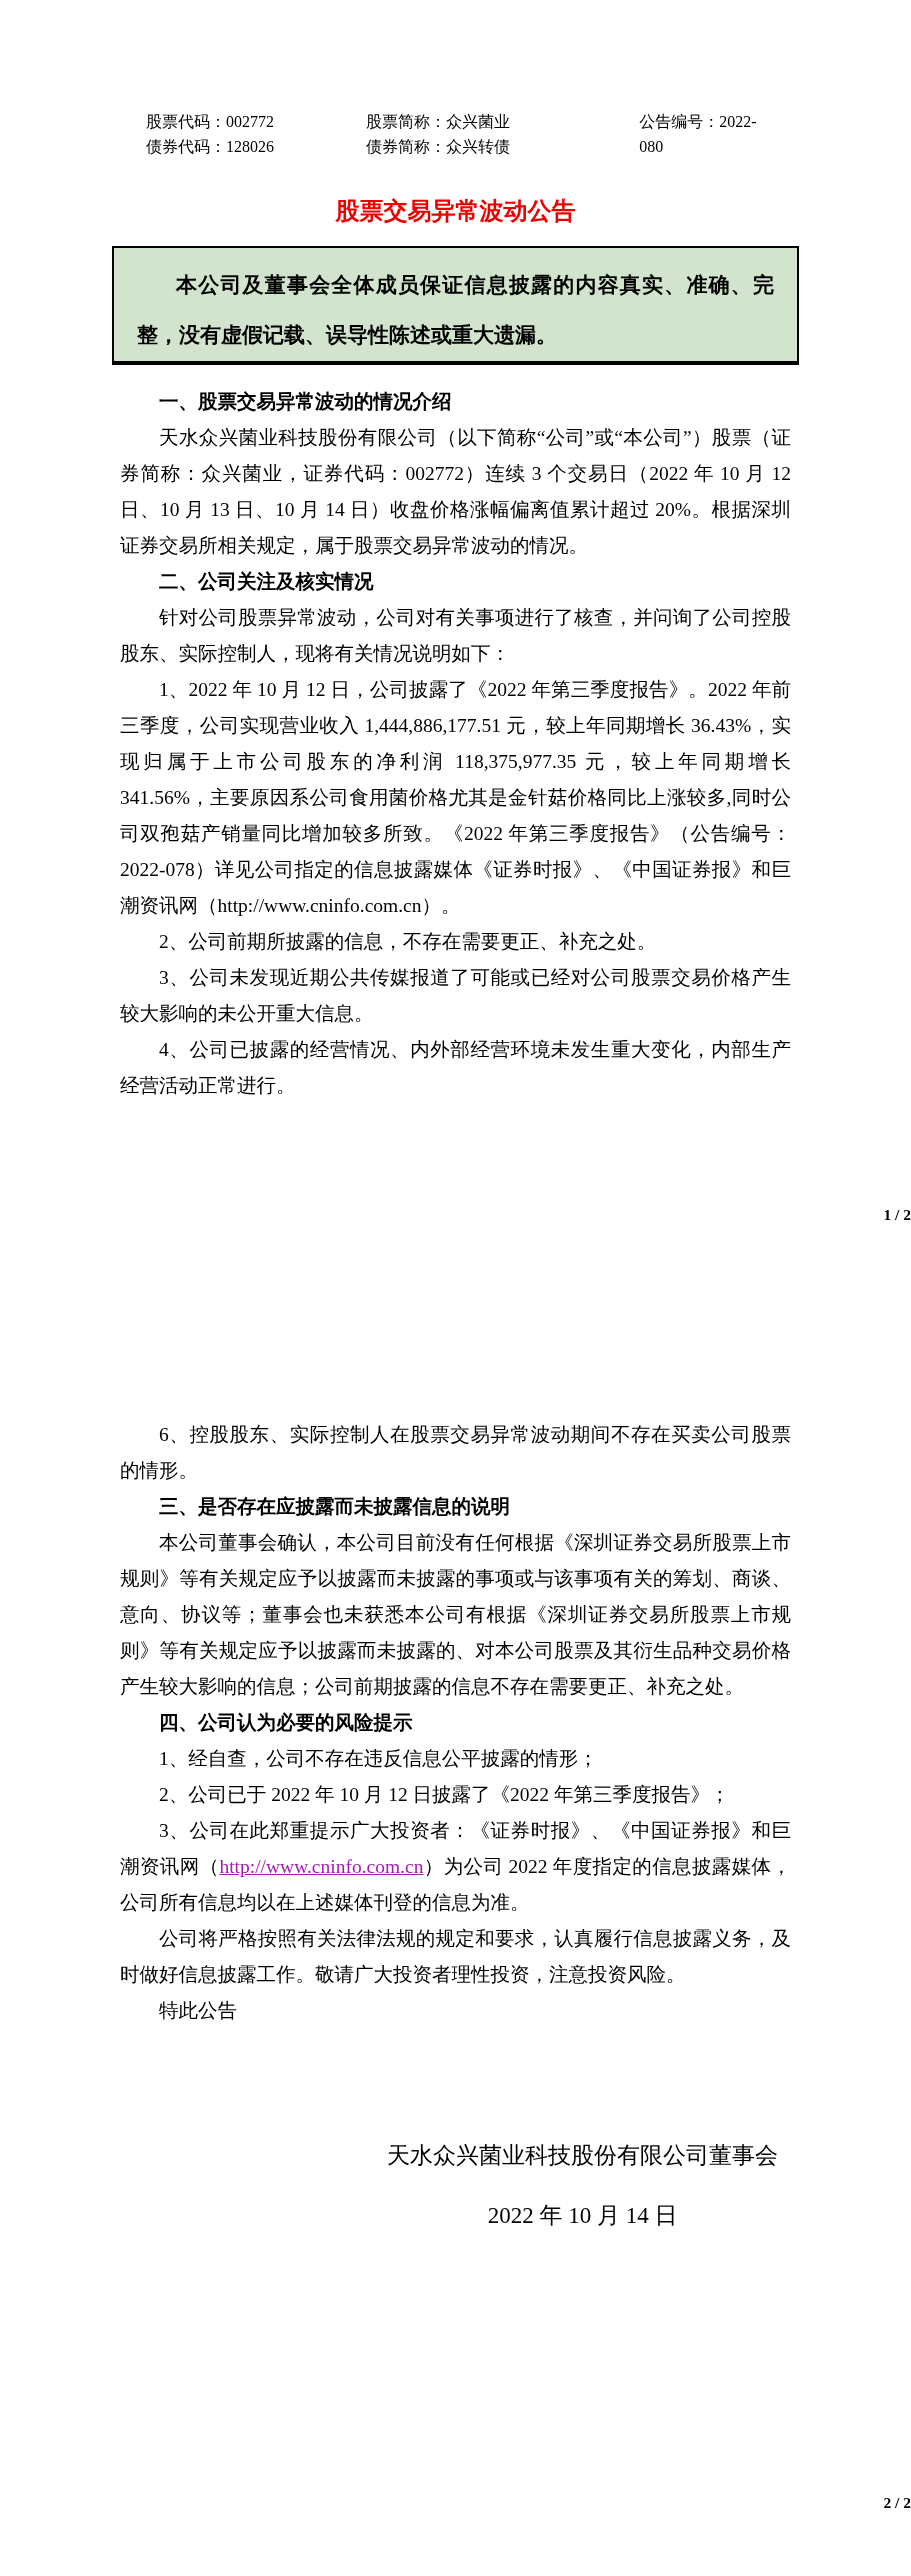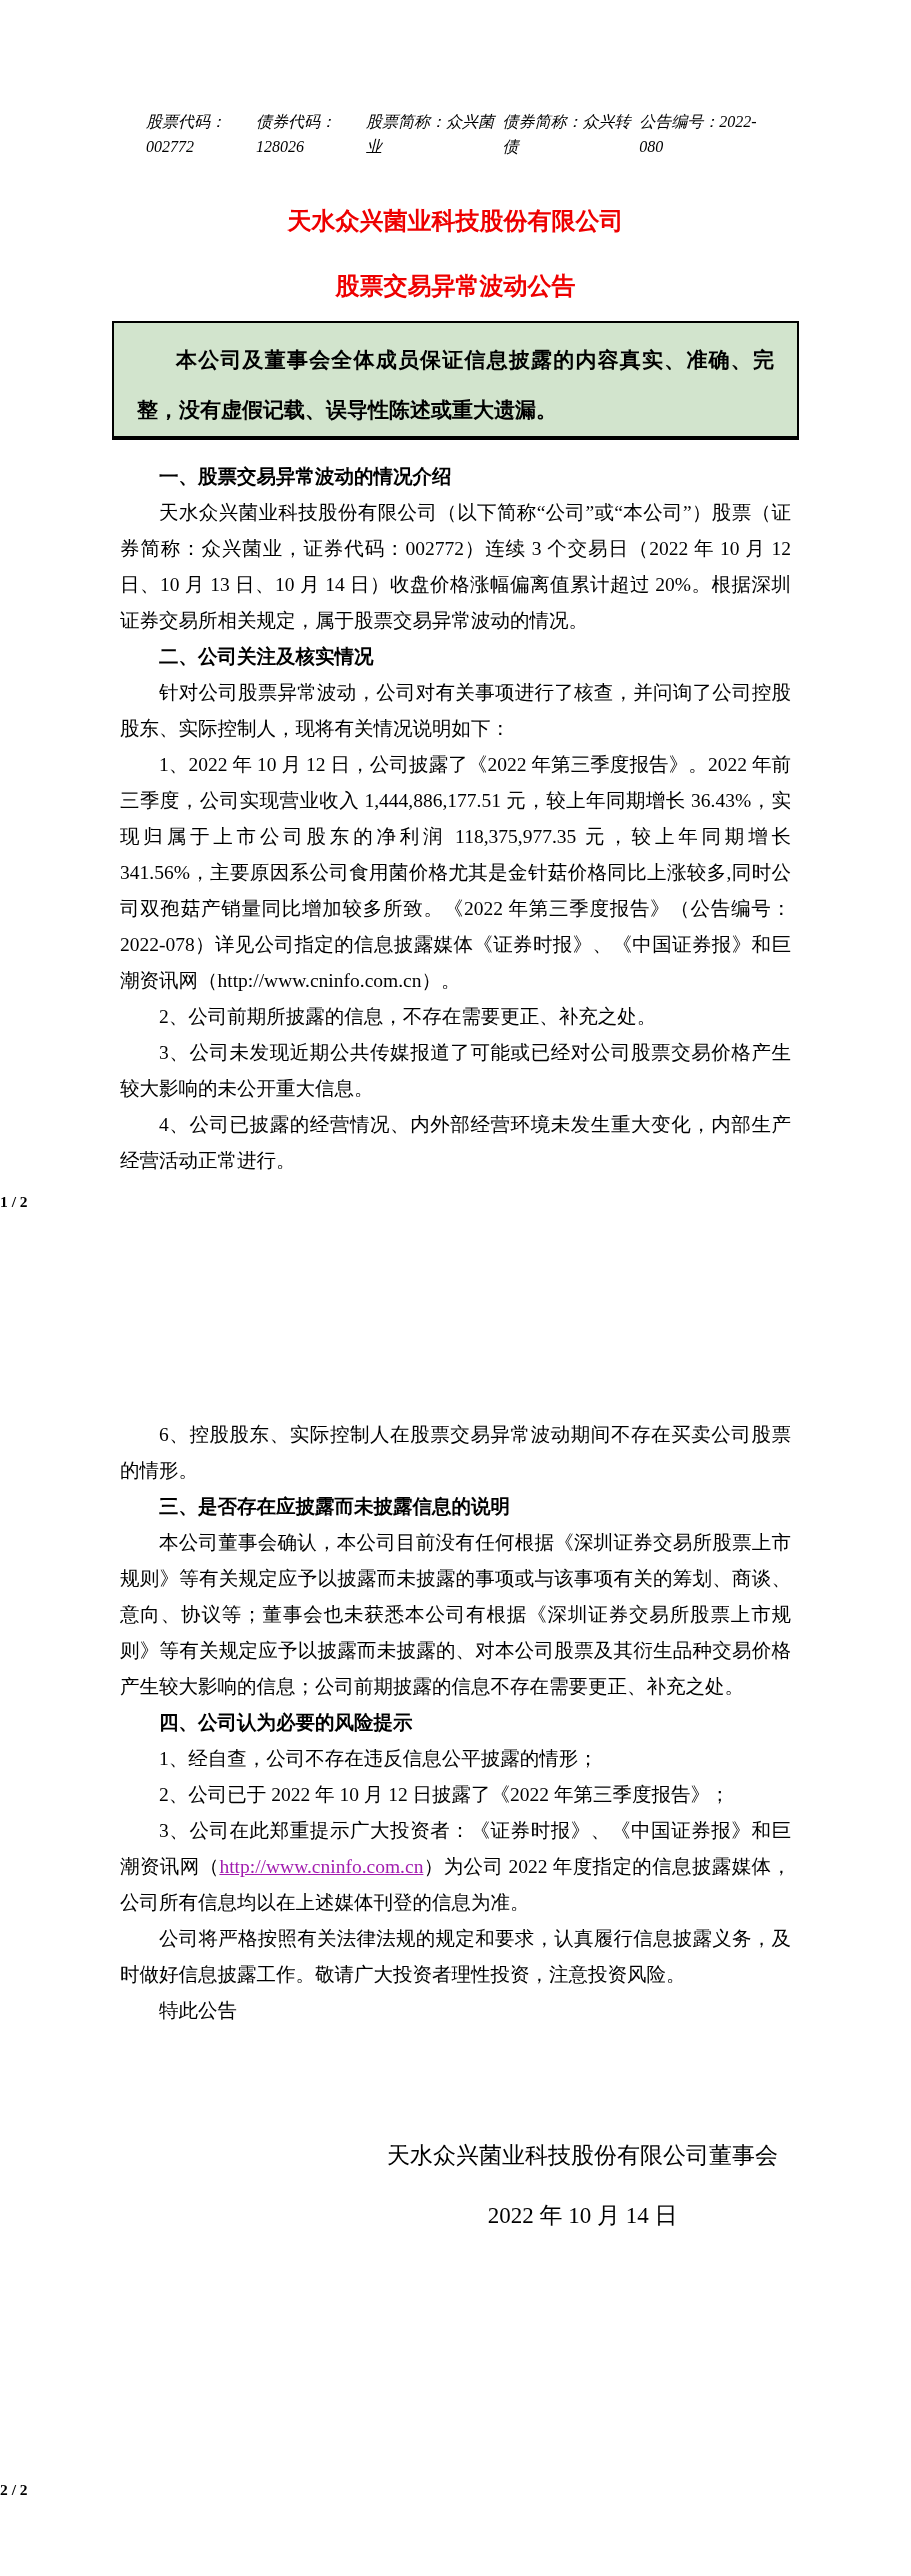--- a/index.html
+++ b/index.html
@@ -15,21 +15,21 @@
   #page1 { top: 0; }
   #page2 { top: 1288px; }
 
   
   .meta-header {
     display: flex;
     padding: 109px 133px 0 146px;
     font-size: 16px;
     line-height: 25px;
   }
-  .meta-col { display: flex; flex-direction: row; font-style: italic; }
+  .meta-col { display: flex; flex-direction: column; }
   .meta-col.c1 { width: 224px; }
   .meta-col.c2 { width: 278px; }
   .meta-col.c3 { align-self: center; }
 
   
   .title {
     text-align: center;
     color: #ee0000;
     font-size: 24px;
     font-weight: bold;
@@ -86,24 +86,24 @@
   }
   .signature .sig-line {
     font-size: 23px;
     line-height: 36px;
   }
   .signature .sig-date { margin-top: 24px; }
 
   
   .page-footer {
     position: absolute;
-    bottom: 77px;
+    bottom: 64px;
     left: 0;
     width: 100%;
-    text-align: left;
+    text-align: right;
     font-size: 15.5px;
     font-weight: bold;
   }
 </style>
 </head>
 <body>
 
 <div class="doc">
 
   <div class="page" id="page1">
@@ -115,21 +115,20 @@
       </div>
       <div class="meta-col c2">
         <span>股票简称：众兴菌业</span>
         <span>债券简称：众兴转债</span>
       </div>
       <div class="meta-col c3">
         <span>公告编号：2022-080</span>
       </div>
     </div>
 
-    <div class="title t1">天水众兴菌业科技股份有限公司</div>
     <div class="title t2">股票交易异常波动公告</div>
 
     <div class="statement-box">
       <p>本公司及董事会全体成员保证信息披露的内容真实、准确、完整，没有虚假记载、误导性陈述或重大遗漏。</p>
     </div>
 
     <div class="content first">
       <p class="heading">一、股票交易异常波动的情况介绍</p>
       <p>天水众兴菌业科技股份有限公司（以下简称“公司”或“本公司”）股票（证券简称：众兴菌业，证券代码：002772）连续 3 个交易日（2022 年 10 月 12 日、10 月 13 日、10 月 14 日）收盘价格涨幅偏离值累计超过 20%。根据深圳证券交易所相关规定，属于股票交易异常波动的情况。</p>
       <p class="heading">二、公司关注及核实情况</p>

